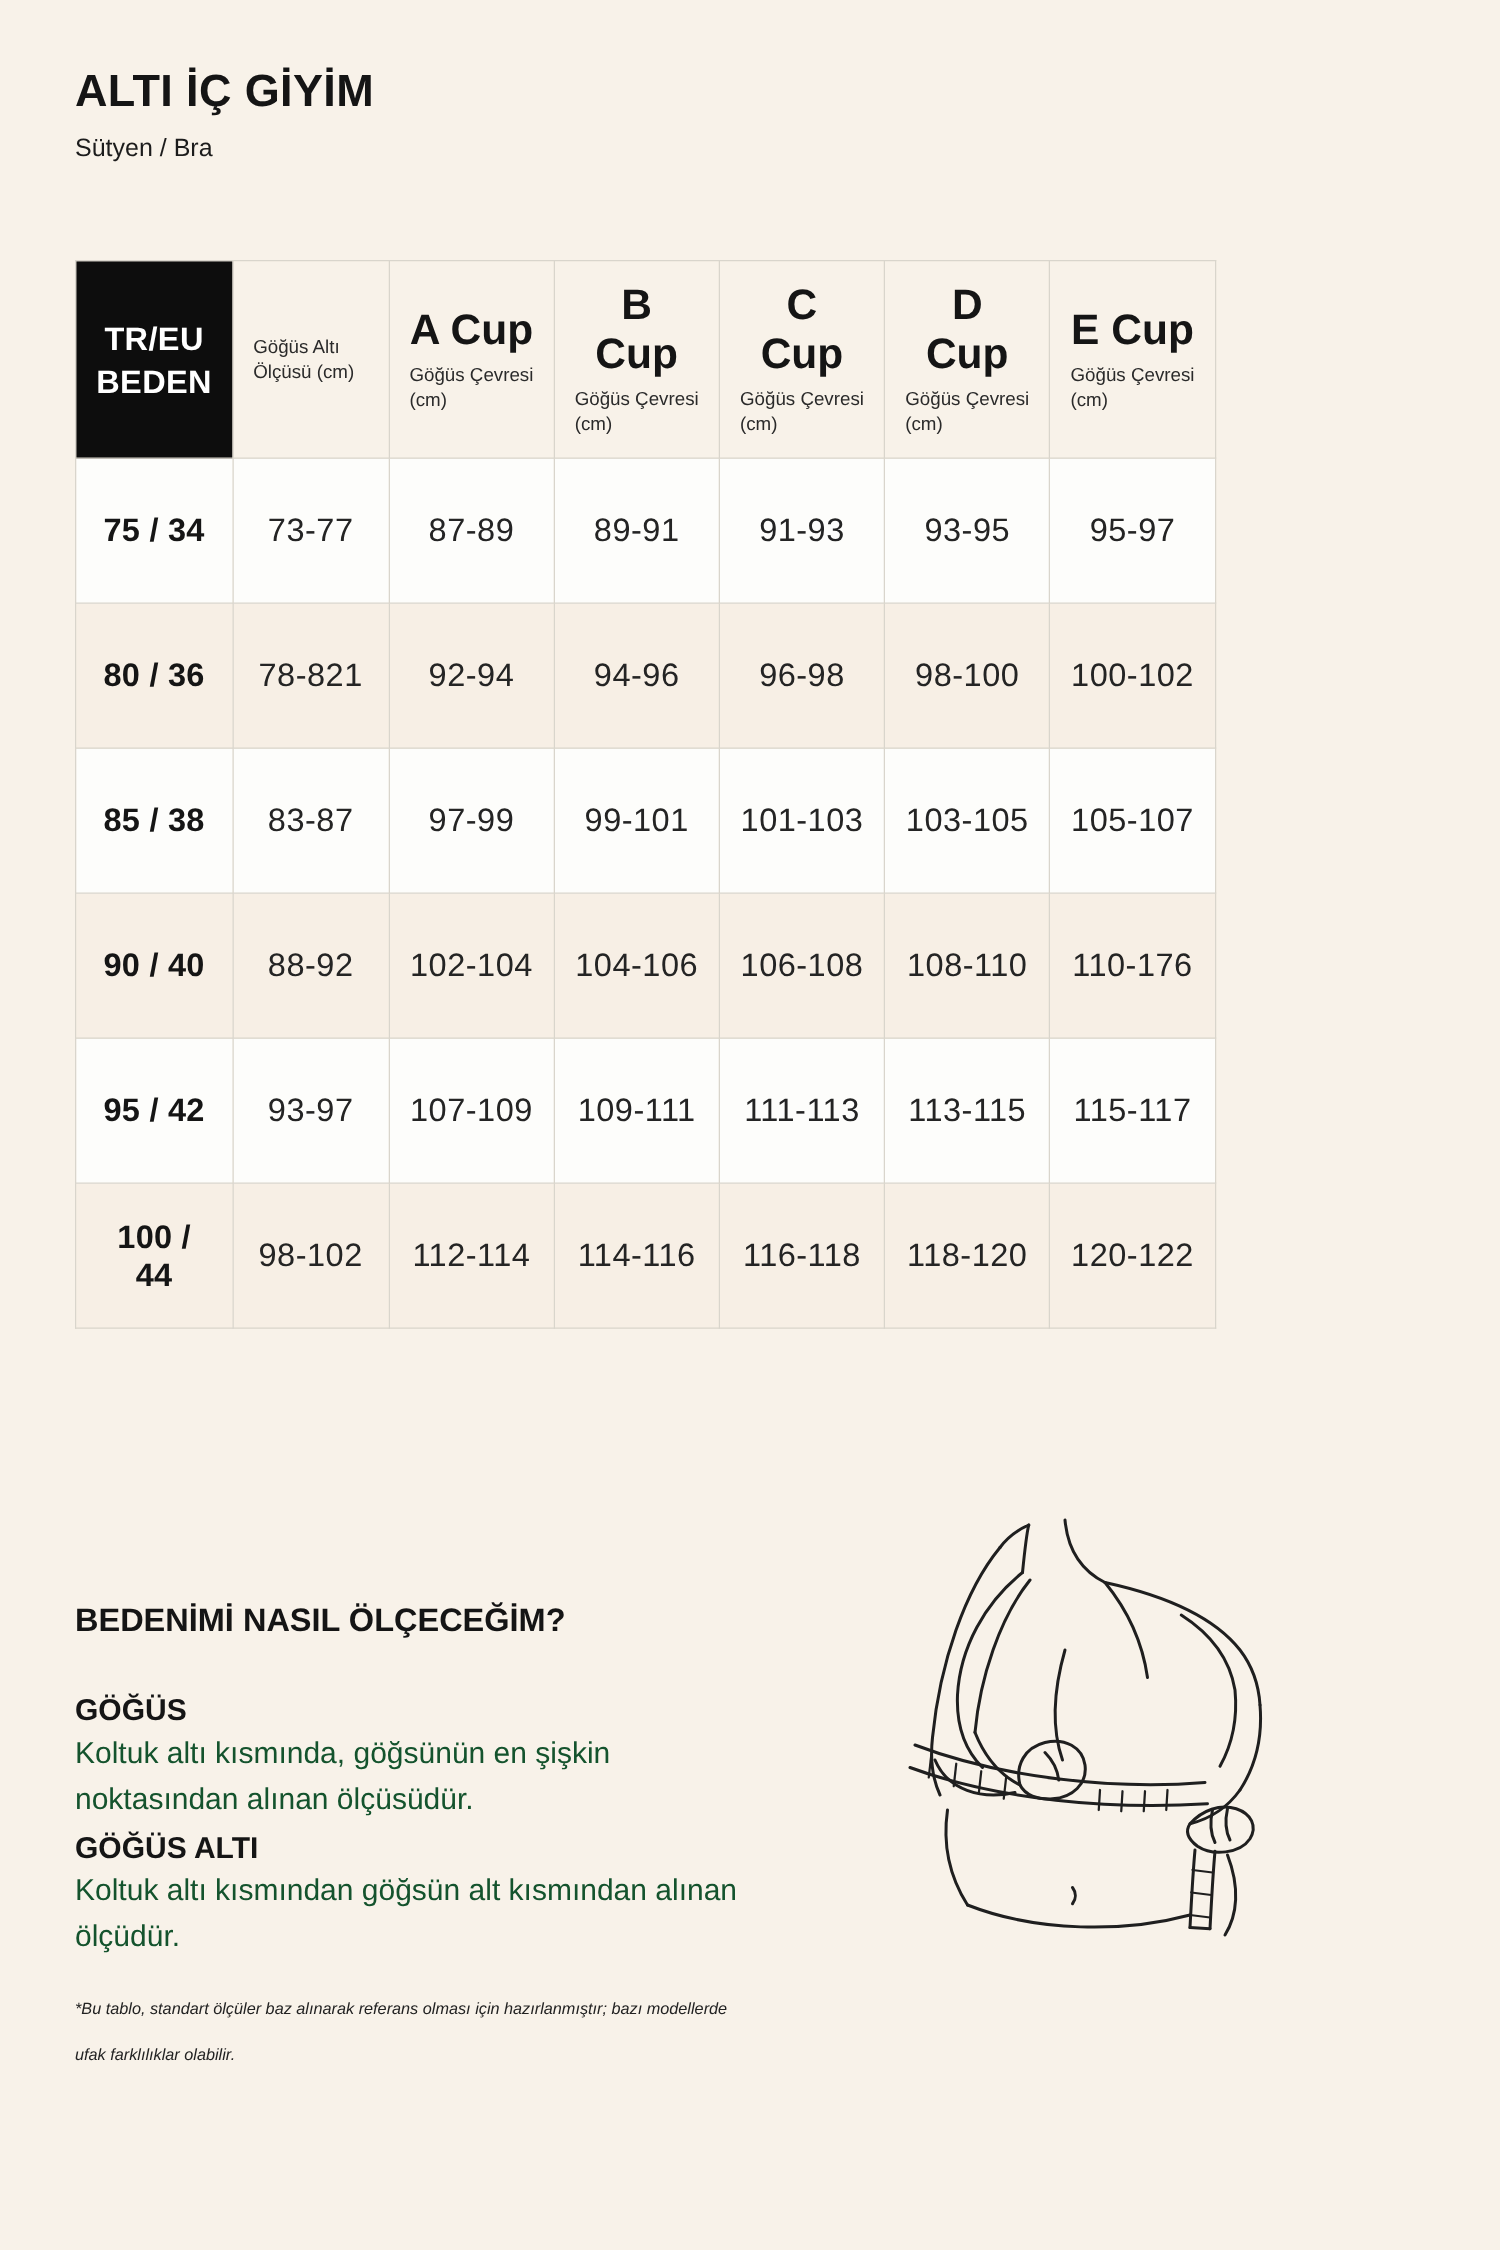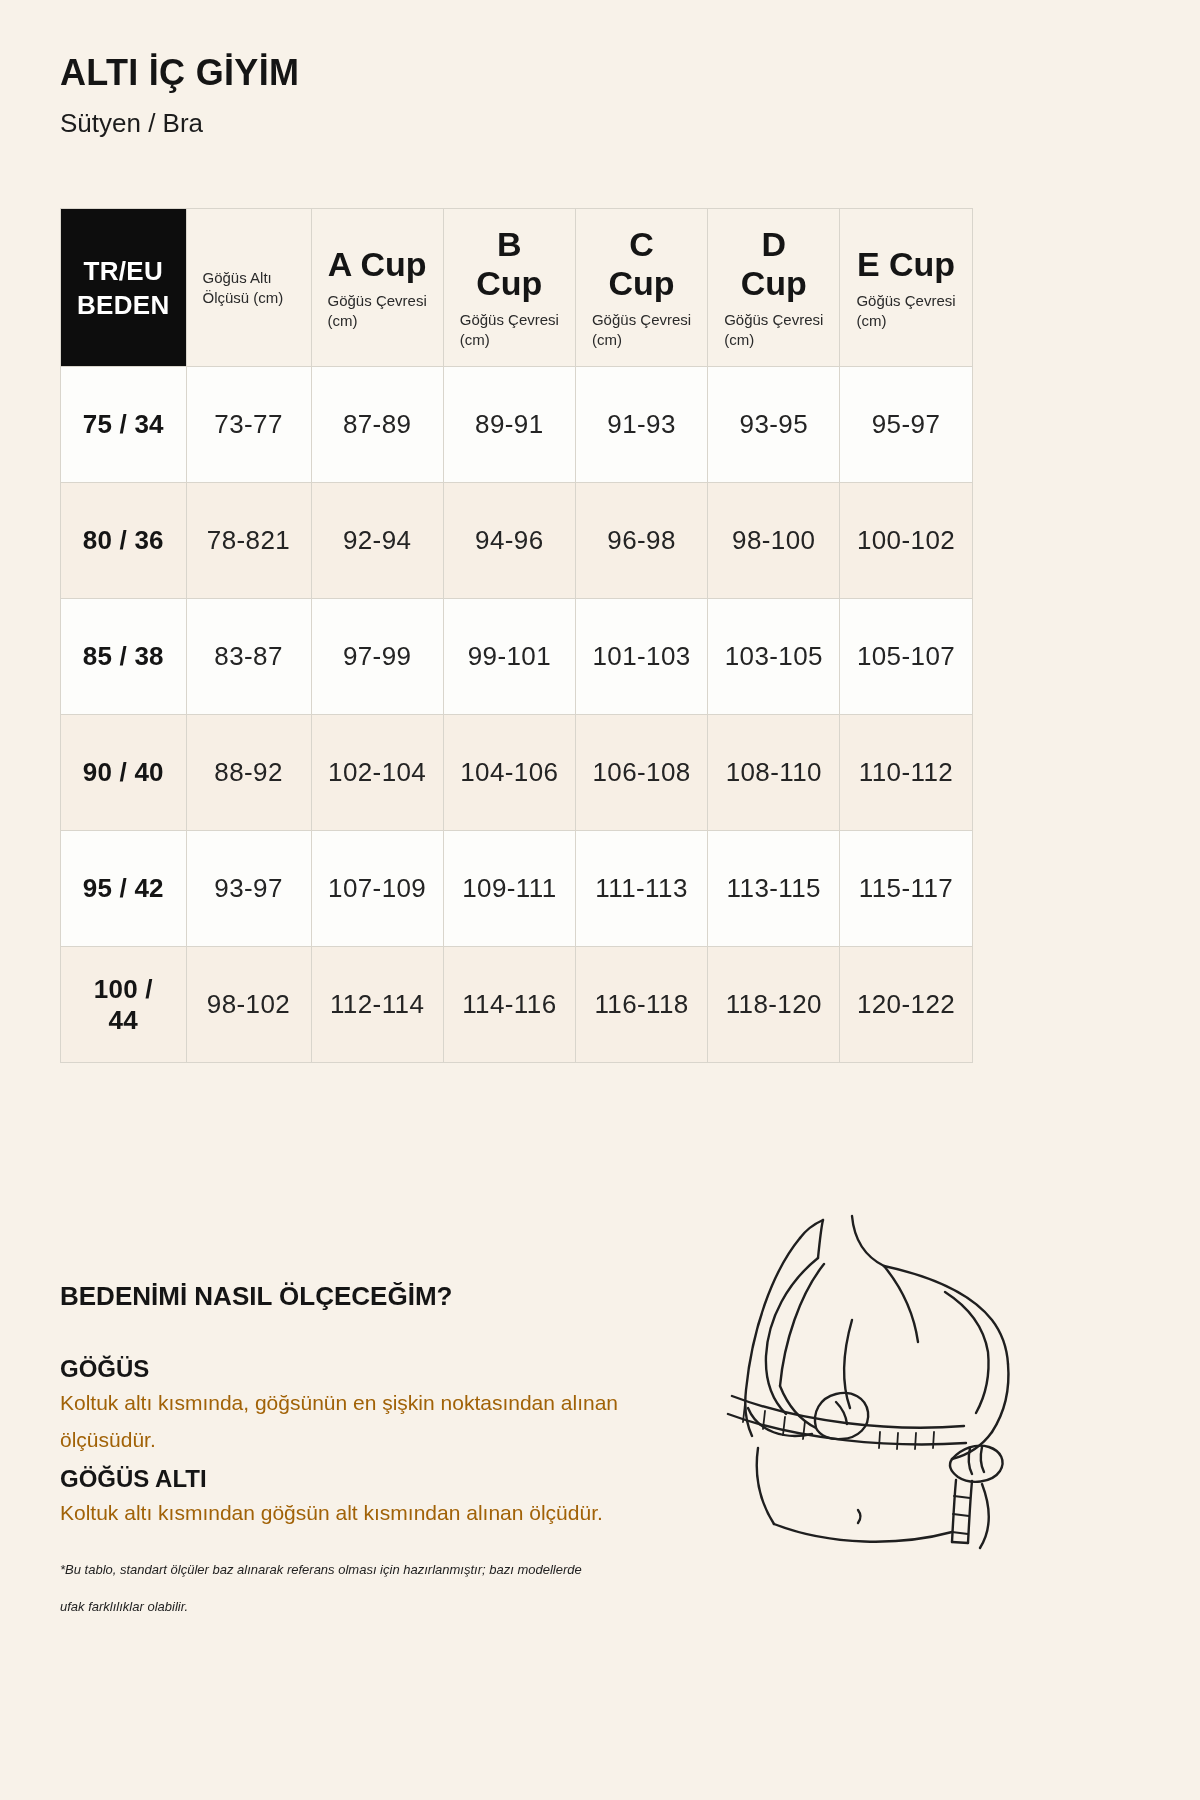--- a/index.html
+++ b/index.html
@@ -22,21 +22,21 @@
     font-size: 36px;
     font-weight: 800;
     letter-spacing: 0.3px;
     color: #151515;
   }
 
   .page-subtitle {
     position: absolute;
     top: 108px;
     left: 60px;
-    font-size: 26px;
+    font-size: 20px;
     font-weight: 400;
     color: #1c1c1c;
   }
 
   table.size-table {
     position: absolute;
     top: 208px;
     left: 60px;
     border-collapse: collapse;
     table-layout: fixed;
@@ -106,24 +106,24 @@
   }
   .guide h3 {
     margin: 0;
     font-size: 24px;
     line-height: 30px;
     font-weight: 800;
     color: #151515;
   }
   .guide p {
     margin: 0 0 6px 0;
-    font-size: 21px;
+    font-size: 24px;
     line-height: 37px;
     font-weight: 400;
-    color: #a16207;
+    color: #14532d;
     max-width: 565px;
   }
   .guide .footnote {
     margin-top: 20px;
     font-size: 13px;
     line-height: 37px;
     font-style: italic;
     max-width: 540px;
     color: #222222;
   }
@@ -228,21 +228,21 @@
         <td>103-105</td>
         <td>105-107</td>
       </tr>
       <tr class="row-cream">
         <td class="size-col">90 / 40</td>
         <td>88-92</td>
         <td>102-104</td>
         <td>104-106</td>
         <td>106-108</td>
         <td>108-110</td>
-        <td>110-112</td>
+        <td>110-176</td>
       </tr>
       <tr class="row-white">
         <td class="size-col">95 / 42</td>
         <td>93-97</td>
         <td>107-109</td>
         <td>109-111</td>
         <td>111-113</td>
         <td>113-115</td>
         <td>115-117</td>
       </tr>

